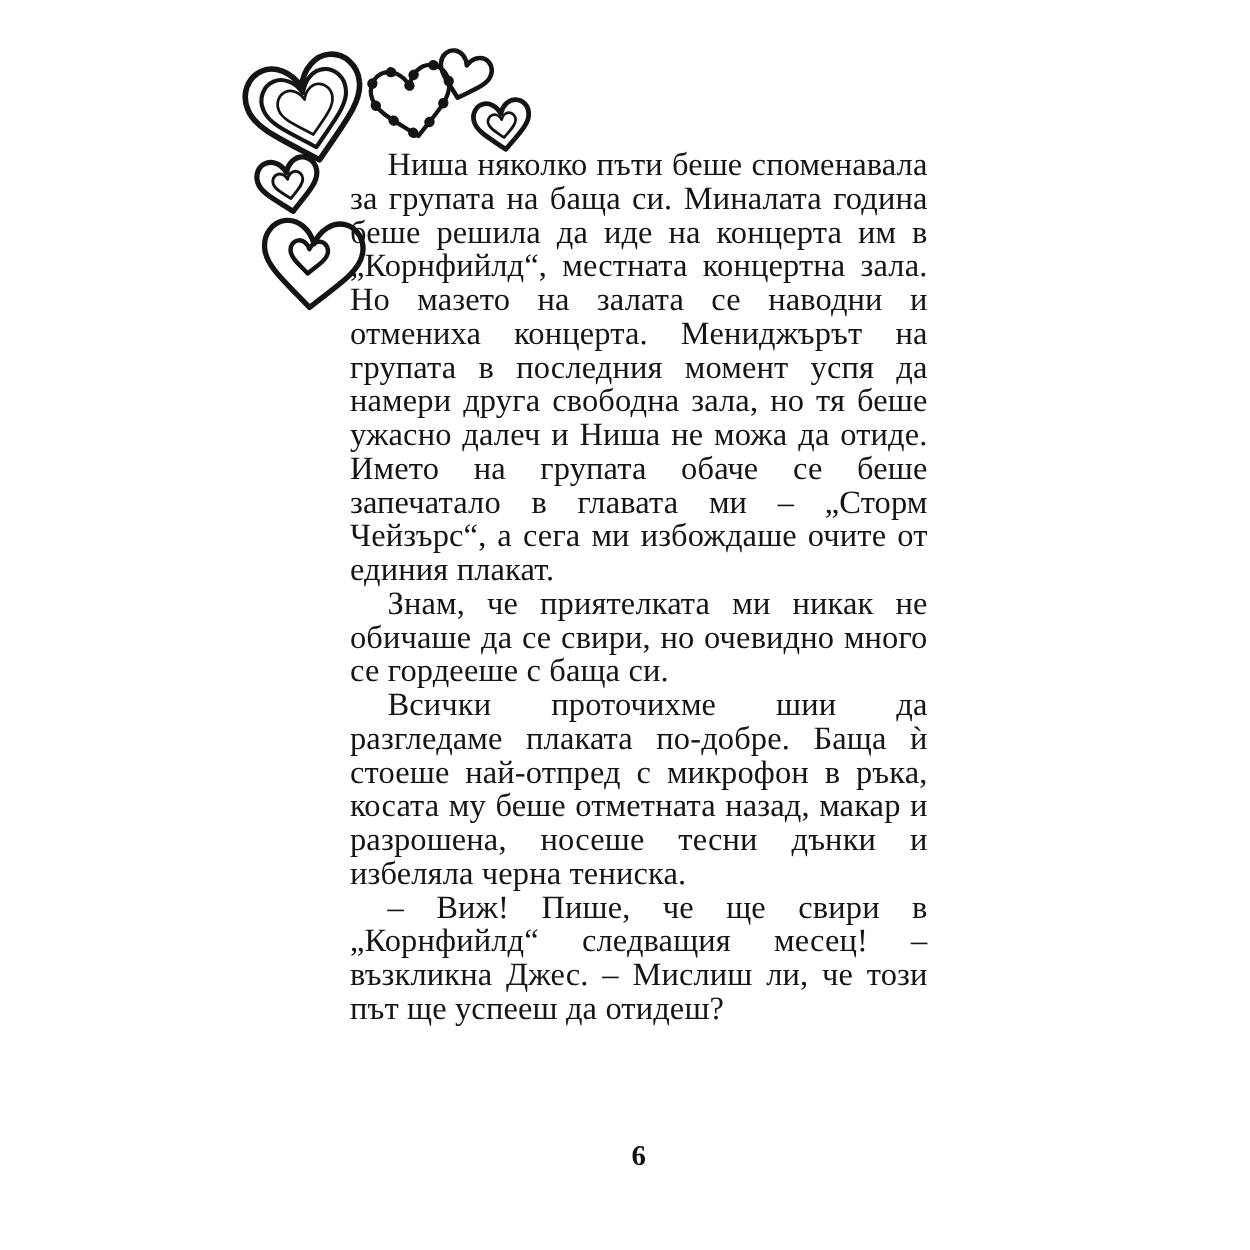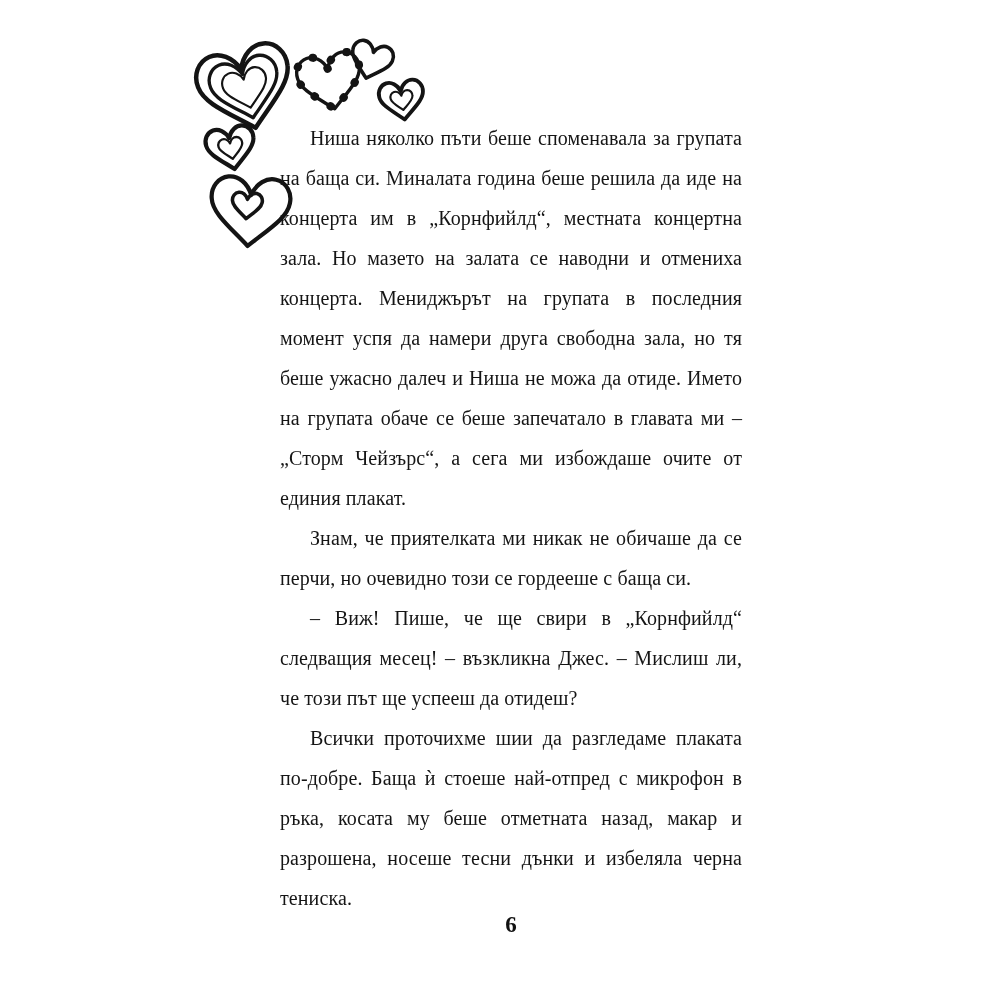--- a/index.html
+++ b/index.html
@@ -35,22 +35,22 @@
   .text-block {
     position: absolute;
     left: 280px;
     top: 118px;
     width: 462px;
     color: #151515;
   }
   .text-block p {
     margin: 0;
     padding: 0;
-    font-size: 20px;
-    line-height: 40px;
+    font-size: 26px;
+    line-height: 27px;
     text-align: justify;
     text-indent: 30px;
     letter-spacing: 0.1px;
   }
   .page-number {
     position: absolute;
     left: 280px;
     top: 912px;
     width: 462px;
     text-align: center;
@@ -101,20 +101,20 @@
 
   <span class="heart" id="heart-inner">
     <svg viewBox="0 0 100 94" xmlns="http://www.w3.org/2000/svg" fill="none" stroke="#141414" stroke-linecap="round" stroke-linejoin="round">
       <path stroke-width="5" d="M50,27 C45,13 33,5 22,7 C10,9 2,21 4,34 C6,51 26,65 50,87 C74,65 94,51 96,34 C98,21 90,9 78,7 C67,5 55,13 50,27 Z"></path>
       <path stroke-width="11" transform="translate(46,40) scale(0.38) translate(-50,-47)" d="M50,27 C45,13 33,5 22,7 C10,9 2,21 4,34 C6,51 26,65 50,87 C74,65 94,51 96,34 C98,21 90,9 78,7 C67,5 55,13 50,27 Z"></path>
     </svg>
   </span>
 
   <main class="text-block">
     <p>Ниша няколко пъти беше споменавала за групата на баща си. Миналата година беше решила да иде на концерта им в „Корнфийлд“, местната концертна зала. Но мазето на залата се наводни и отмениха концерта. Мениджърът на групата в последния момент успя да намери друга свободна зала, но тя беше ужасно далеч и Ниша не можа да отиде. Името на групата обаче се беше запечатало в главата ми – „Сторм Чейзърс“, а сега ми избождаше очите от единия плакат.</p>
-    <p>Знам, че приятелката ми никак не обичаше да се перчи, но очевидно този се гордееше с баща си.</p>
+    <p>Знам, че приятелката ми никак не обичаше да се свири, но очевидно много се гордееше с баща си.</p>
+    <p>Всички проточихме шии да разгледаме плаката по-добре. Баща ѝ стоеше най-отпред с микрофон в ръка, косата му беше отметната назад, макар и разрошена, носеше тесни дънки и избеляла черна тениска.</p>
     <p>– Виж! Пише, че ще свири в „Корнфийлд“ следващия месец! – възкликна Джес. – Мислиш ли, че този път ще успееш да отидеш?</p>
-    <p>Всички проточихме шии да разгледаме плаката по-добре. Баща ѝ стоеше най-отпред с микрофон в ръка, косата му беше отметната назад, макар и разрошена, носеше тесни дънки и избеляла черна тениска.</p>
   </main>
 
   <div class="page-number">6</div>
 
 </div>
 
 </body></html>

